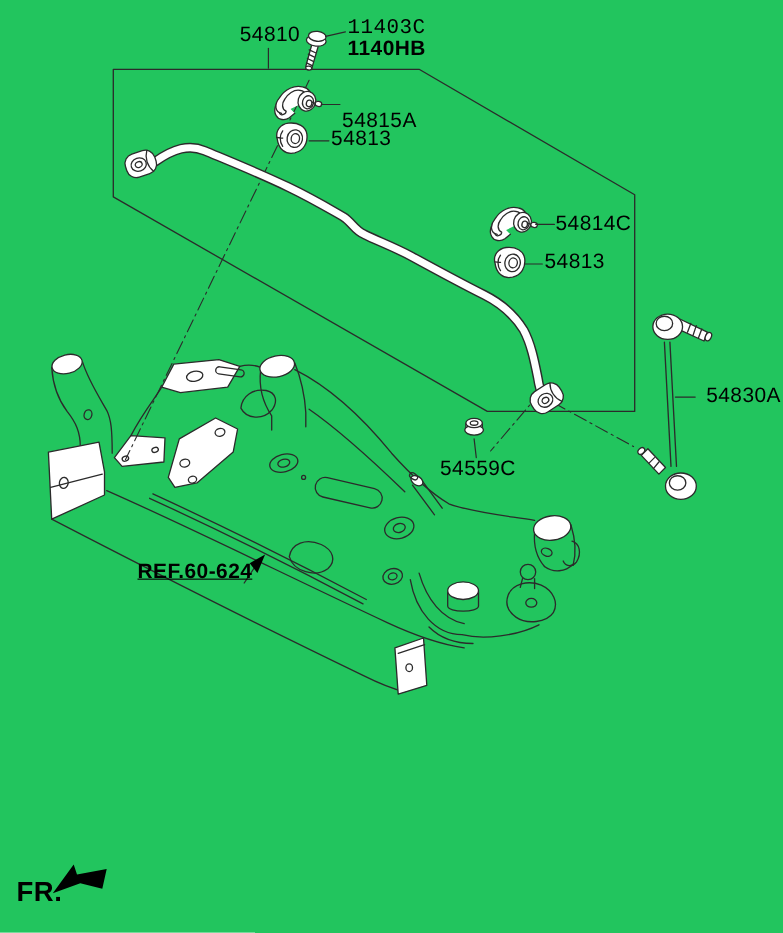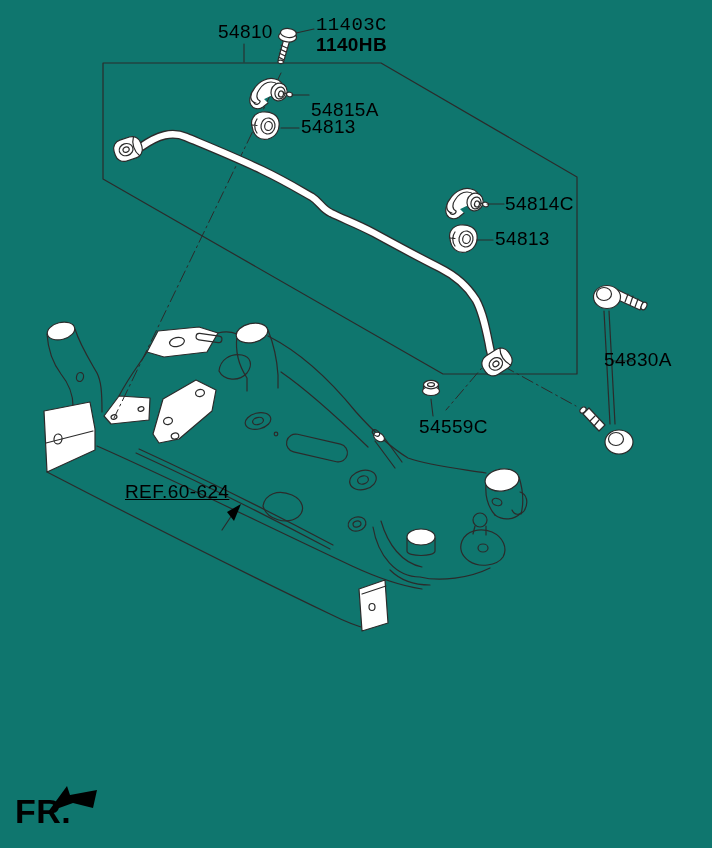--- a/index.html
+++ b/index.html
@@ -1,26 +1,26 @@
 <!DOCTYPE html>
 <html><head>
 <meta charset="utf-8">
 <style>
   html,body{margin:0;padding:0;background:#ffffff;}
   .stage{
-    position:relative;width:712px;height:848px;background:#0f766e;overflow:hidden;
+    position:relative;width:712px;height:848px;background:#22c55e;overflow:hidden;
     font-family:"Liberation Sans", sans-serif;
   }
   .stage svg{position:absolute;left:0;top:0;}
   .part-label{
     position:absolute;color:#000;font-size:19px;line-height:20px;
     letter-spacing:0.4px;white-space:nowrap;
   }
   .ref-label{text-decoration:underline;}
-  .fr-label{font-size:34px;font-weight:bold;letter-spacing:0.5px;}
+  .fr-label{font-size:25px;font-weight:bold;letter-spacing:0.5px;}
 </style>
 </head>
 <body>
 
 <div class="stage">
 
   <svg width="712" height="848" viewBox="0 0 712 848">
     <g fill="none" stroke="#2b2b2b" stroke-width="1.2" stroke-linecap="round" stroke-linejoin="round">
 
       <g>
@@ -221,17 +221,17 @@
     </g>
   </svg>
 
   <div class="part-label" style="left:218px;top:22px;">54810</div>
   <div class="part-label" style="left:316px;top:15px;font-family:Liberation Mono, monospace;">11403C</div>
   <div class="part-label" style="left:316px;top:35px;font-weight:bold;">1140HB</div>
   <div class="part-label" style="left:311px;top:100px;">54815A</div>
   <div class="part-label" style="left:301px;top:117px;">54813</div>
   <div class="part-label" style="left:505px;top:194px;">54814C</div>
   <div class="part-label" style="left:495px;top:229px;">54813</div>
-  <div class="part-label" style="left:604px;top:350px;">54830A</div>
-  <div class="part-label" style="left:400px;top:417px;margin-left:19px;">54559C</div>
-  <div class="part-label ref-label" style="left:125px;top:482px;">REF.60-624</div>
+  <div class="part-label" style="left:642px;top:350px;">54830A</div>
+  <div class="part-label" style="left:400px;top:417px;">54559C</div>
+  <div class="part-label ref-label" style="left:125px;top:510px;font-weight:bold;">REF.60-624</div>
   <div class="part-label fr-label" style="left:15px;top:801px;">FR.</div>
 </div>
 
 </body></html>

